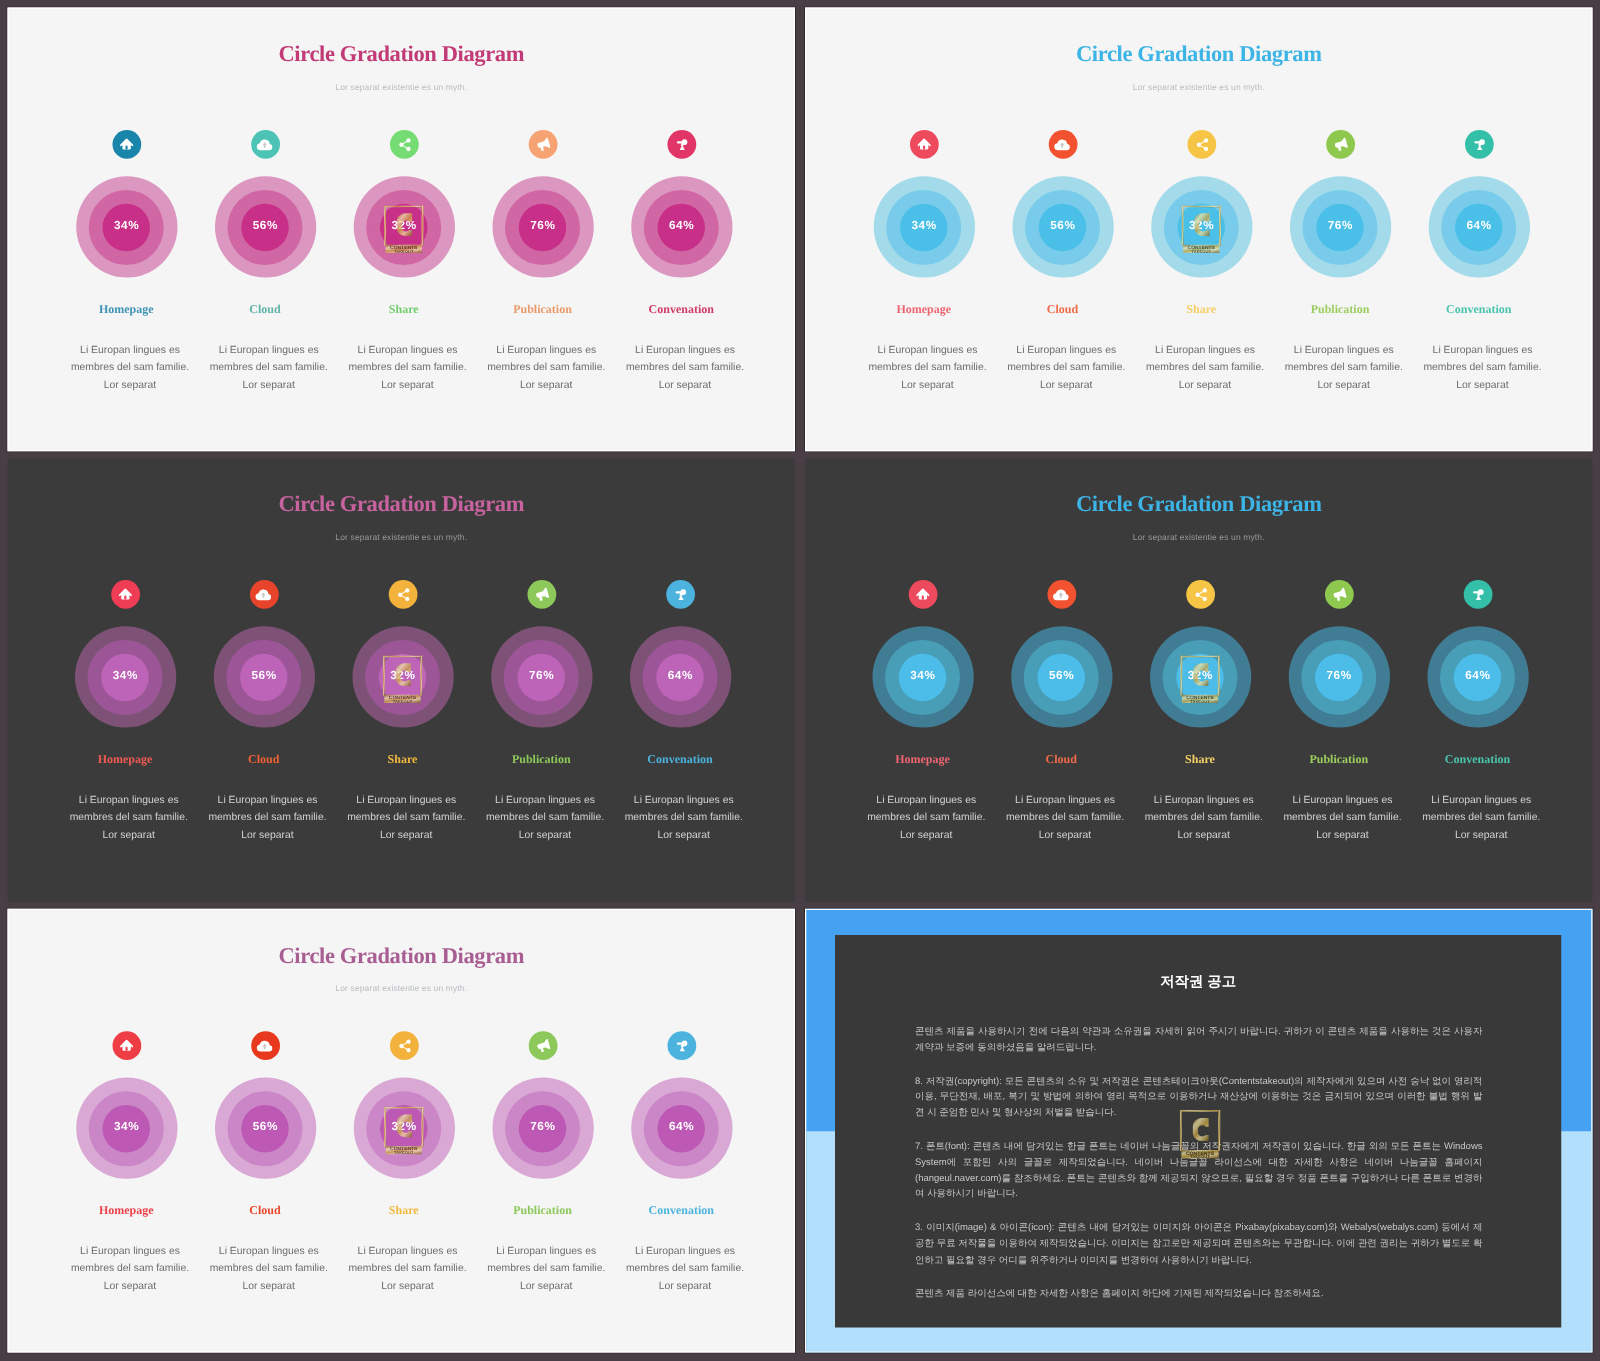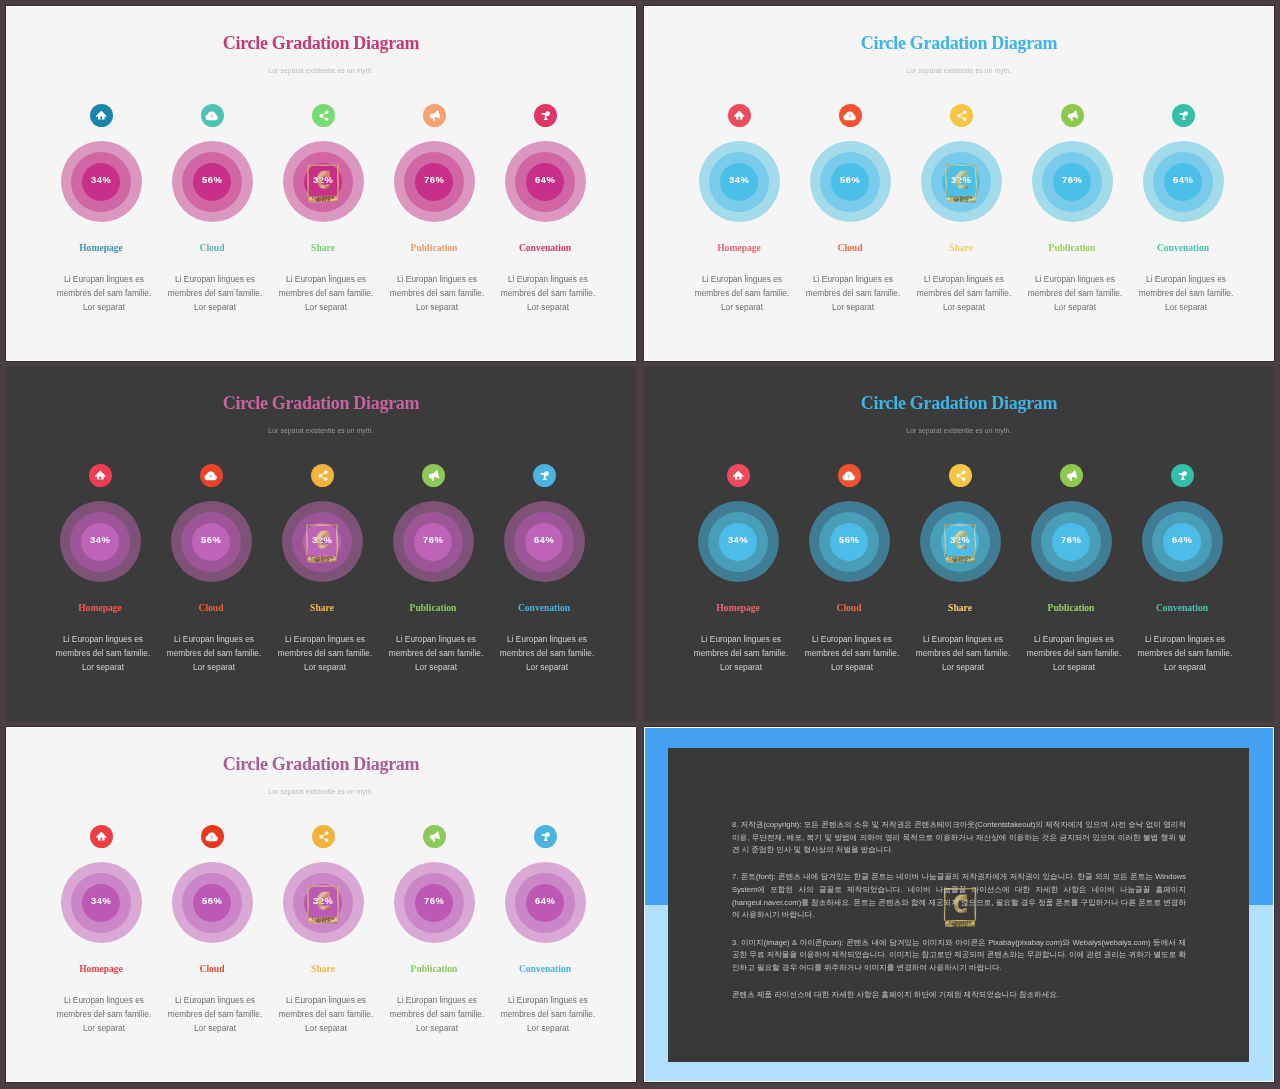--- a/index.html
+++ b/index.html
@@ -617,21 +617,23 @@
             <rect x="1.4" y="35.2" width="31.2" height="7.4"></rect>
           </g>
           <text class="wm-cap" x="17" y="39.2">CONTENTS</text>
           <text class="wm-sub" x="17" y="42.6">TAKEOUT</text>
         </svg>
       </div>
 </div>
 <div class="panel light" style="left:644px;top:727px;width:630px;height:355px;background:#45a2f2">
   <div class="notice-bottom" style="background:#b2dffc"></div>
   <div class="notice-card" style="background:#393939">
+    <div class="notice-h">저작권 공고</div>
     <div class="notice-body">
+      <div class="notice-p">콘텐츠 제품을 사용하시기 전에 다음의 약관과 소유권을 자세히 읽어 주시기 바랍니다. 귀하가 이 콘텐츠 제품을 사용하는 것은 사용자 계약과 보증에 동의하셨음을 알려드립니다.</div>
       <div class="notice-p">8. 저작권(copyright): 모든 콘텐츠의 소유 및 저작권은 콘텐츠테이크아웃(Contentstakeout)의 제작자에게 있으며 사전 승낙 없이 영리적 이용, 무단전재, 배포, 복기 및 방법에 의하여 영리 목적으로 이용하거나 재산상에 이용하는 것은 금지되어 있으며 이러한 불법 행위 발견 시 준엄한 민사 및 형사상의 처벌을 받습니다.</div>
       <div class="notice-p">7. 폰트(font): 콘텐츠 내에 담겨있는 한글 폰트는 네이버 나눔글꼴의 저작권자에게 저작권이 있습니다. 한글 외의 모든 폰트는 Windows System에 포함된 사의 글꼴로 제작되었습니다. 네이버 나눔글꼴 라이선스에 대한 자세한 사항은 네이버 나눔글꼴 홈페이지(hangeul.naver.com)를 참조하세요. 폰트는 콘텐츠와 함께 제공되지 않으므로, 필요할 경우 정품 폰트를 구입하거나 다른 폰트로 변경하여 사용하시기 바랍니다.</div>
       <div class="notice-p">3. 이미지(image) &amp; 아이콘(icon): 콘텐츠 내에 담겨있는 이미지와 아이콘은 Pixabay(pixabay.com)와 Webalys(webalys.com) 등에서 제공한 무료 저작물을 이용하여 제작되었습니다. 이미지는 참고로만 제공되며 콘텐츠와는 무관합니다. 이에 관련 권리는 귀하가 별도로 확인하고 필요할 경우 어디를 위주하거나 이미지를 변경하여 사용하시기 바랍니다.</div>
       <div class="notice-p">콘텐츠 제품 라이선스에 대한 자세한 사항은 홈페이지 하단에 기재된 제작되었습니다 참조하세요.</div>
     </div>
     <div class="wm wm-notice">
           <svg class="wm-svg" width="32.5" height="40" viewBox="0 0 34 44" preserveAspectRatio="none">
             <defs>
               <linearGradient id="gn" x1="0.1" y1="0" x2="0.9" y2="1">
                 <stop offset="0%" stop-color="#9c7a28"></stop>

